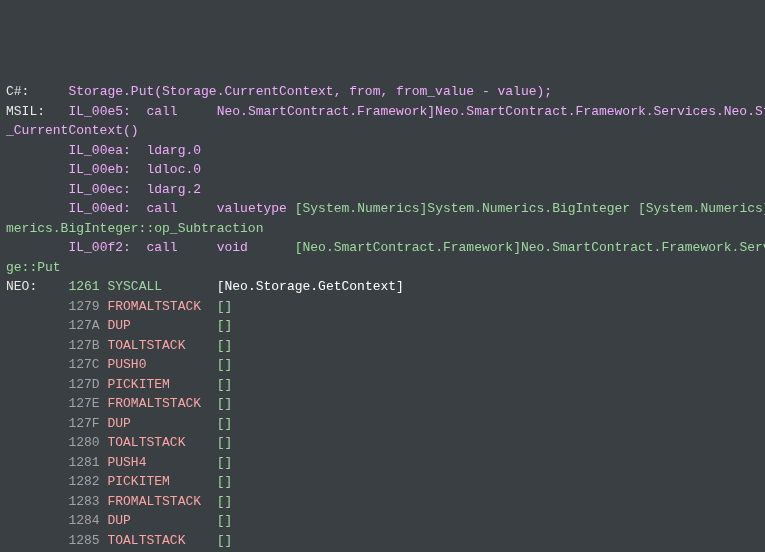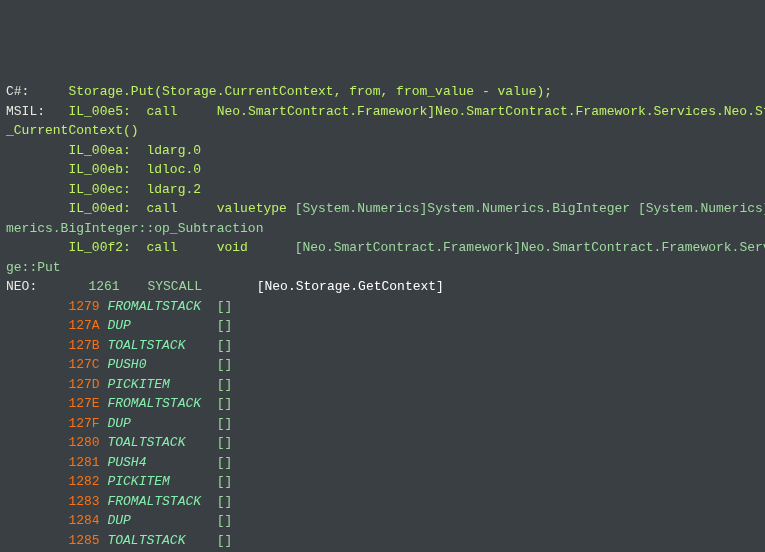--- a/index.html
+++ b/index.html
@@ -10,27 +10,27 @@
     font-size: 13px;
     line-height: 1.5;
     padding: 4px 6px;
     width: 765px;
     height: 552px;
     overflow: hidden;
     white-space: pre;
   }
   .ln { white-space: pre; }
   .lang { color: #e8e8e0; }
-  .addr { color: #9fd89f; margin-left: 20px; }
-  .addr-w { color: #f97316; }
-  .op   { color: #86efac; font-style: italic; }
+  .addr { color: #9fd89f; }
+  .addr-w { color: #a3a3a3; }
+  .op   { color: #fca5a5; }
   .type { color: #9fd89f; }
   .comment { color: #ffffff; }
   .brk { color: #9fd89f; }
-  .txt { color: #bef264; }
+  .txt { color: #f0abfc; }
 </style>
 </head>
 <body>
 
 
 
 <div id="root"><div class="ln"><span class="lang">C#:    </span> <span class="txt">Storage.Put(Storage.CurrentContext, from, from_value - value);</span></div><div class="ln"><span class="lang">MSIL:  </span> <span class="txt">IL_00e5: </span> <span class="txt">call    </span> <span class="txt">Neo.SmartContract.Framework]Neo.SmartContract.Framework.Services.Neo.Storage::get</span></div><div class="ln"><span class="txt">_CurrentContext()</span></div><div class="ln">        <span class="txt">IL_00ea: </span> <span class="txt">ldarg.0 </span> </div><div class="ln">        <span class="txt">IL_00eb: </span> <span class="txt">ldloc.0 </span> </div><div class="ln">        <span class="txt">IL_00ec: </span> <span class="txt">ldarg.2 </span> </div><div class="ln">        <span class="txt">IL_00ed: </span> <span class="txt">call    </span> <span class="txt">valuetype</span> <span class="type">[System.Numerics]System.Numerics.BigInteger [System.Numerics]System.Nu</span></div><div class="ln"><span class="type">merics.BigInteger::op_Subtraction</span></div><div class="ln">        <span class="txt">IL_00f2: </span> <span class="txt">call    </span> <span class="txt">void     </span> <span class="type">[Neo.SmartContract.Framework]Neo.SmartContract.Framework.Services.Neo.Stora</span></div><div class="ln"><span class="type">ge::Put</span></div><div class="ln"><span class="lang">NEO:   </span> <span class="addr">1261</span> <span class="addr">SYSCALL       </span><span class="comment">[Neo.Storage.GetContext]</span></div><div class="ln">        <span class="addr-w">1279</span> <span class="op">FROMALTSTACK  </span><span class="brk">[]</span></div><div class="ln">        <span class="addr-w">127A</span> <span class="op">DUP           </span><span class="brk">[]</span></div><div class="ln">        <span class="addr-w">127B</span> <span class="op">TOALTSTACK    </span><span class="brk">[]</span></div><div class="ln">        <span class="addr-w">127C</span> <span class="op">PUSH0         </span><span class="brk">[]</span></div><div class="ln">        <span class="addr-w">127D</span> <span class="op">PICKITEM      </span><span class="brk">[]</span></div><div class="ln">        <span class="addr-w">127E</span> <span class="op">FROMALTSTACK  </span><span class="brk">[]</span></div><div class="ln">        <span class="addr-w">127F</span> <span class="op">DUP           </span><span class="brk">[]</span></div><div class="ln">        <span class="addr-w">1280</span> <span class="op">TOALTSTACK    </span><span class="brk">[]</span></div><div class="ln">        <span class="addr-w">1281</span> <span class="op">PUSH4         </span><span class="brk">[]</span></div><div class="ln">        <span class="addr-w">1282</span> <span class="op">PICKITEM      </span><span class="brk">[]</span></div><div class="ln">        <span class="addr-w">1283</span> <span class="op">FROMALTSTACK  </span><span class="brk">[]</span></div><div class="ln">        <span class="addr-w">1284</span> <span class="op">DUP           </span><span class="brk">[]</span></div><div class="ln">        <span class="addr-w">1285</span> <span class="op">TOALTSTACK    </span><span class="brk">[]</span></div><div class="ln">         </div></div>
 
 
 

